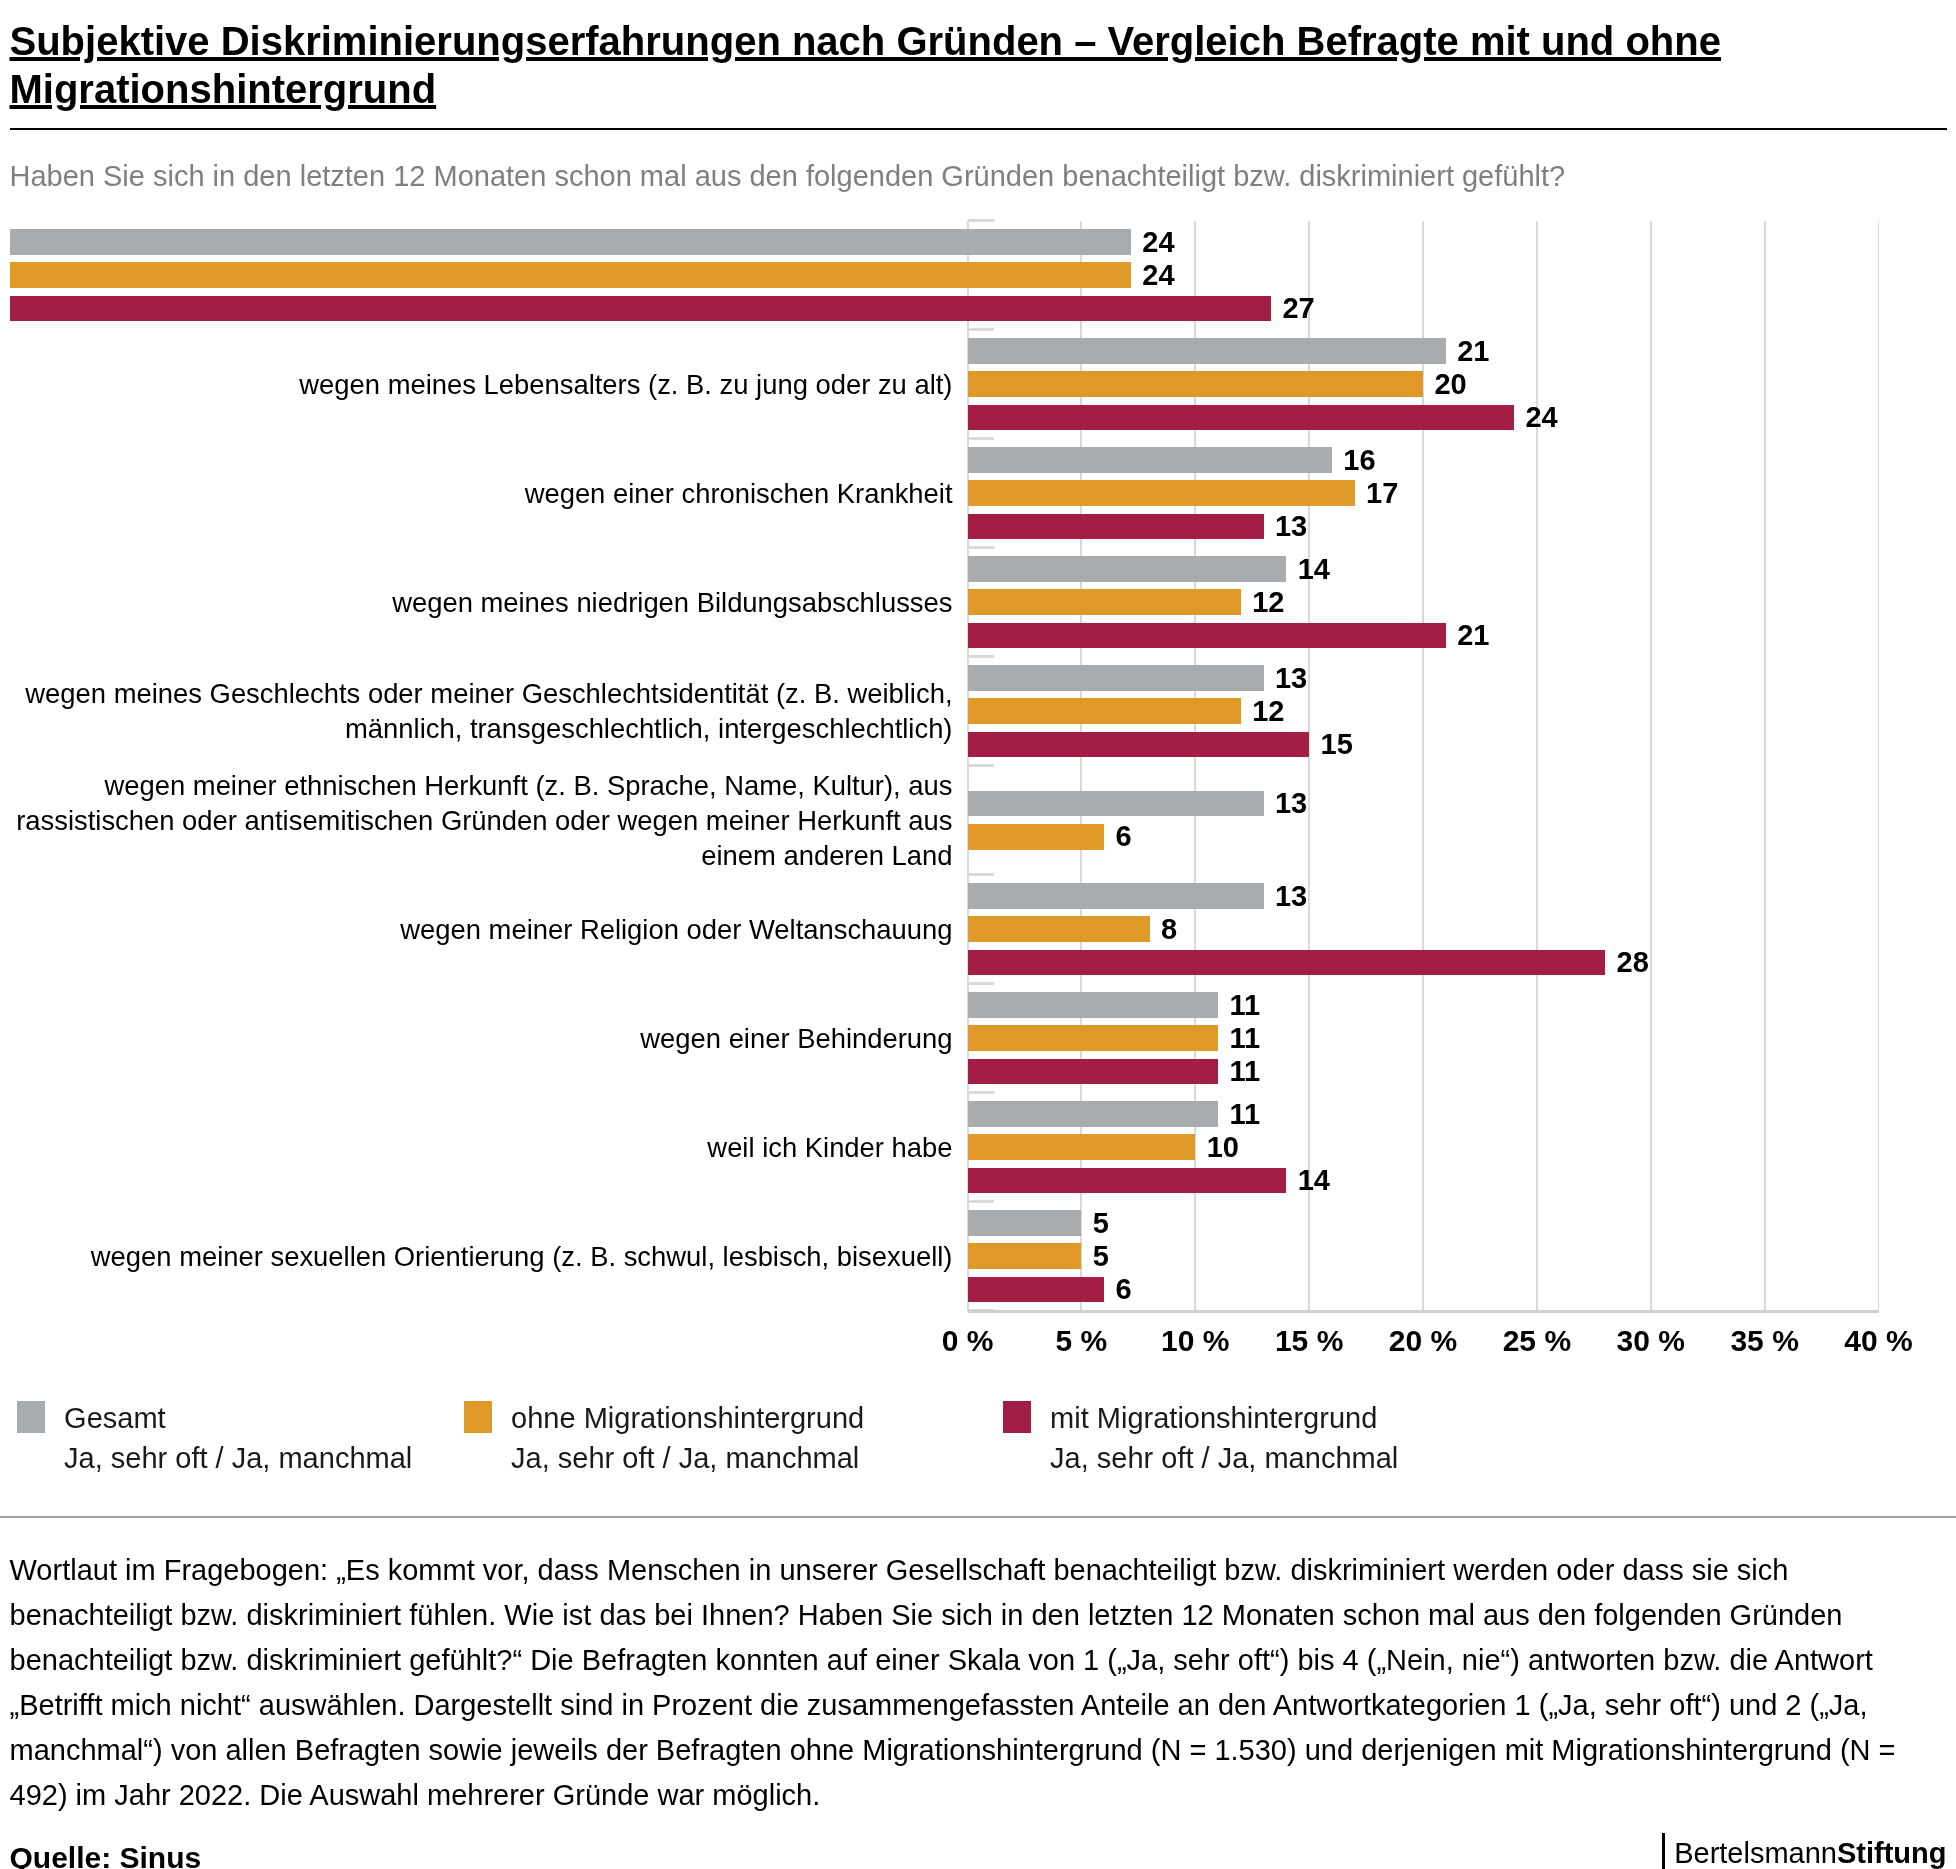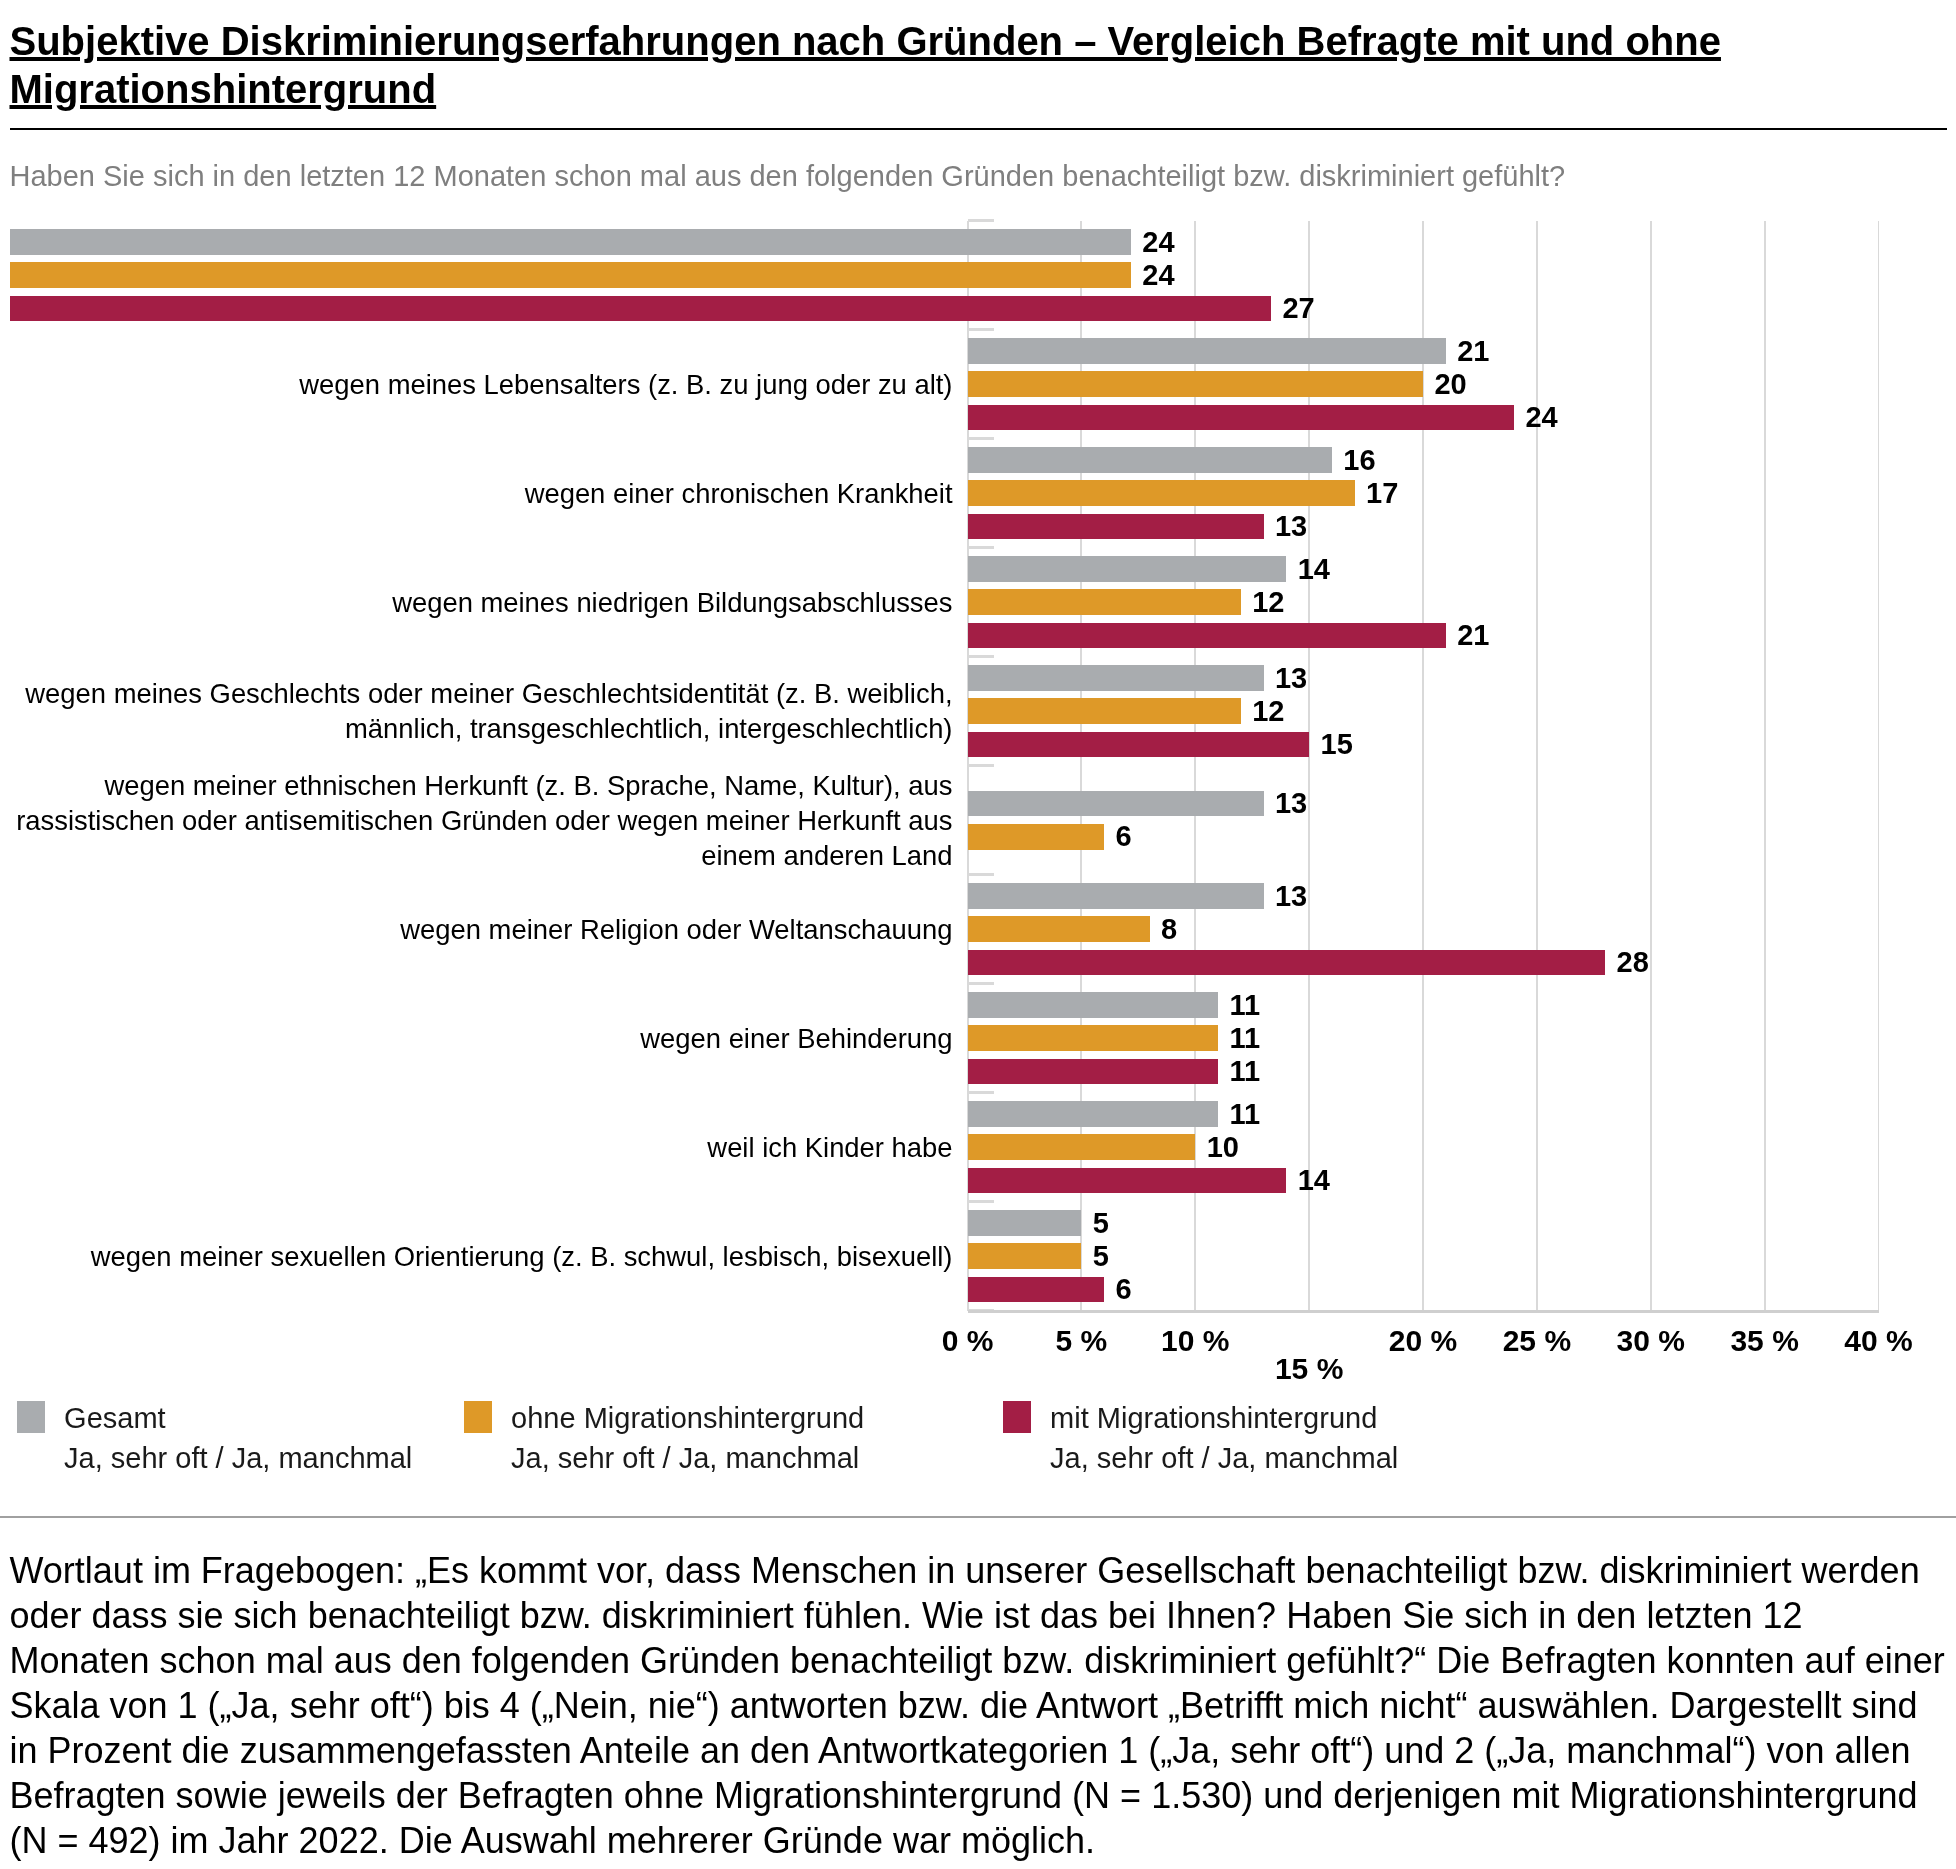--- a/index.html
+++ b/index.html
@@ -42,21 +42,21 @@
   
   .legend{display:flex;margin-top:24.6px;padding-left:7.6px;}
   .legend-item{display:flex;align-items:flex-start;}
   .legend-item:nth-child(1){flex:0 0 447px;}
   .legend-item:nth-child(2){flex:0 0 539px;}
   .legend-swatch{width:28px;height:32px;margin-right:19px;margin-top:3.8px;flex:0 0 28px;}
   .legend-text{font-size:29px;line-height:40px;color:#1a1a1a;}
 
   
   .footer-rule{border:none;border-top:2.8px solid #a0a0a0;margin:38px -9.5px 0 -9.5px;}
-  .footnote{font-size:36px;line-height:45px;margin-top:30px;color:#000;}
+  .footnote{font-size:29px;line-height:45px;margin-top:30px;color:#000;}
   .source-row{display:flex;justify-content:space-between;align-items:flex-end;margin-top:15px;}
   .source{font-size:30px;font-weight:bold;}
   .brand{display:flex;align-items:center;font-size:29px;}
   .brand-bar{width:2.8px;height:42px;background:#000;margin-right:9.5px;}
   .brand-b1{font-weight:normal;}
   .brand-b2{font-weight:bold;}
 </style>
 </head>
 <body>
 
@@ -254,21 +254,21 @@
           </div>
         </div>
       </div>
     </div>
 </div>
 
 <div class="xaxis" id="xaxis">
     <span class="xtick" style="left: 0%;">0 %</span>
     <span class="xtick" style="left: 12.5%;">5 %</span>
     <span class="xtick" style="left: 25%;">10 %</span>
-    <span class="xtick" style="left: 37.5%; margin-top: 28px;">15 %</span>
+    <span class="xtick" style="left: 37.5%;">15 %</span>
     <span class="xtick" style="left: 50%;">20 %</span>
     <span class="xtick" style="left: 62.5%;">25 %</span>
     <span class="xtick" style="left: 75%;">30 %</span>
     <span class="xtick" style="left: 87.5%;">35 %</span>
     <span class="xtick" style="left: 100%;">40 %</span>
   </div>
 
 <div class="legend" id="legend">
     <div class="legend-item">
       <span class="legend-swatch" style="background: rgb(169, 172, 175);"></span>

